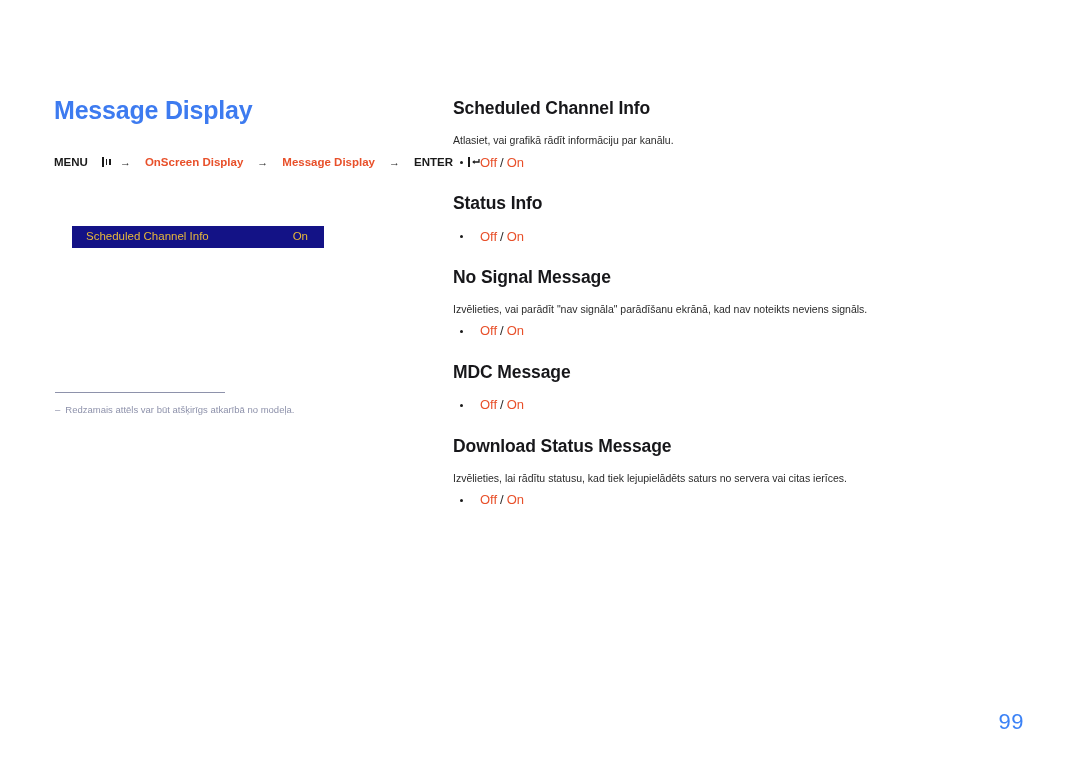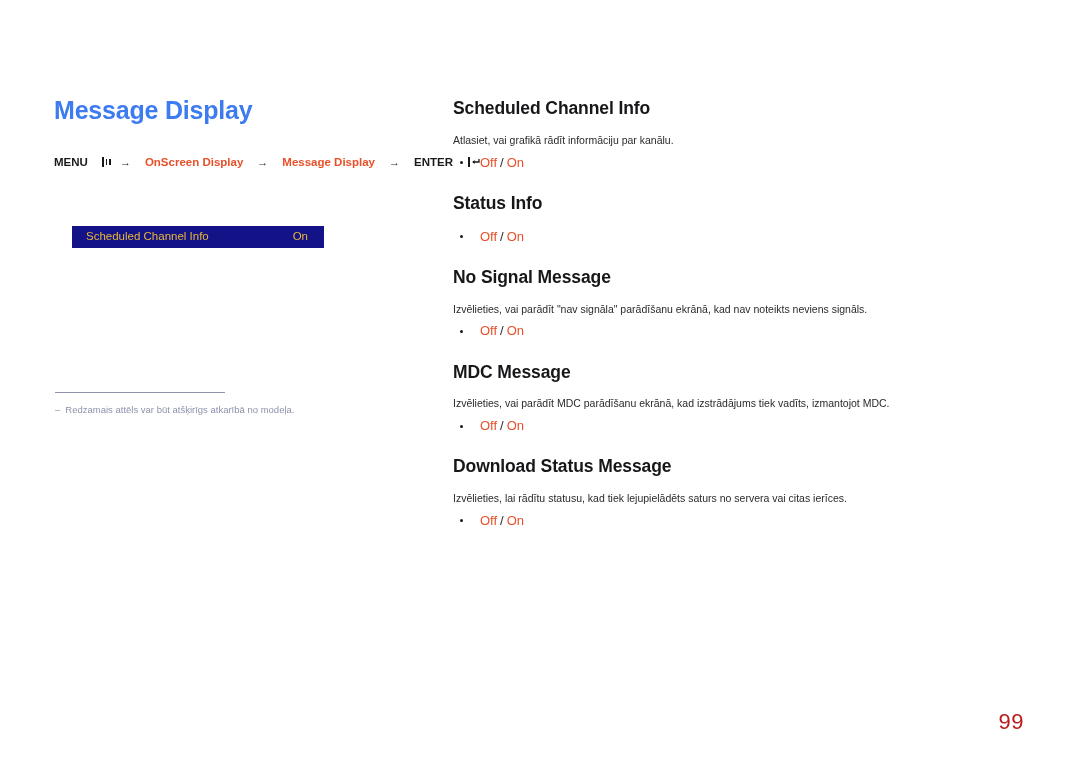--- a/index.html
+++ b/index.html
@@ -193,21 +193,21 @@
   }
   .opt-val { color: #e8502a; }
   .opt-sep { color: #2a2a2a; padding: 0 3px; }
 
   
   .page-number {
     position: absolute;
     right: 56px;
     bottom: 28px;
     font-size: 22px;
-    color: #b91c1c;
+    color: #3b82f6;
     font-weight: normal;
     letter-spacing: 0.5px;
   }
 </style>
 </head>
 <body>
 
 <div class="page">
 
   <div class="left-col">
@@ -280,21 +280,20 @@
           <span class="opt-bullet"></span>
           <span class="opt-val">Off</span>
           <span class="opt-sep">/</span>
           <span class="opt-val">On</span>
         </li>
       </ul>
     </div>
 
     <div class="section">
       <h2 class="sec-title">MDC Message</h2>
-      <p class="sec-desc">Izvēlieties, vai parādīt MDC parādīšanu ekrānā, kad izstrādājums tiek vadīts, izmantojot MDC.</p>
       <ul class="opt-list">
         <li class="opt-item">
           <span class="opt-bullet"></span>
           <span class="opt-val">Off</span>
           <span class="opt-sep">/</span>
           <span class="opt-val">On</span>
         </li>
       </ul>
     </div>
 

